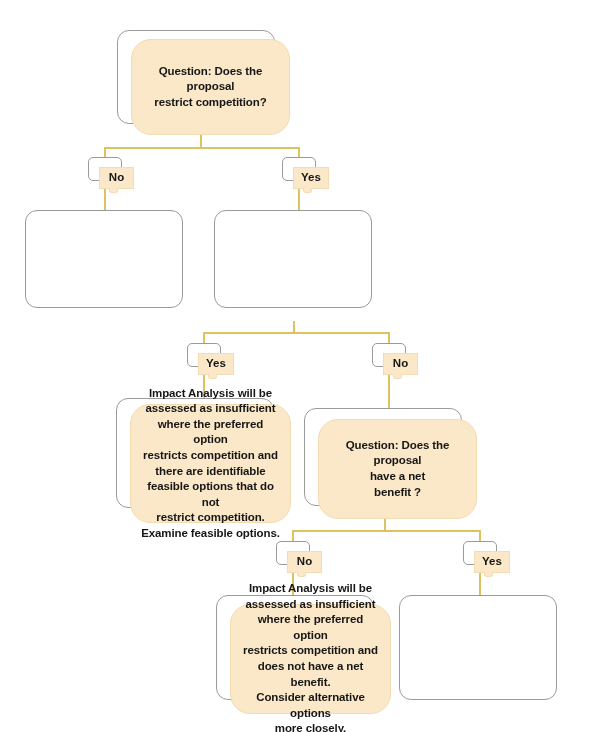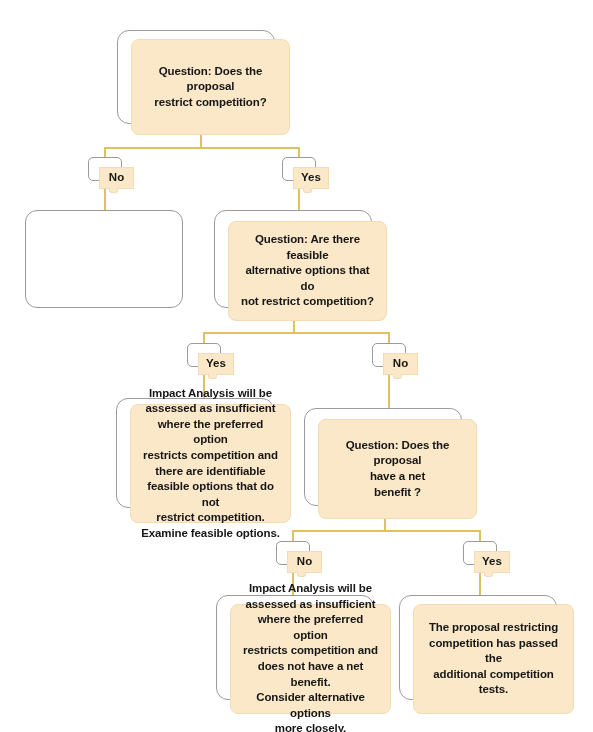--- a/index.html
+++ b/index.html
@@ -33,21 +33,21 @@
     border: 1px solid #9a9a9a;
     border-radius: 12px;
     box-sizing: border-box;
   }
 
   
   .card {
     position: absolute;
     background: #fbe8c8;
     border: 1px solid #f3dbb2;
-    border-radius: 8px;
+    border-radius: 20px;
     box-sizing: border-box;
     display: flex;
     align-items: center;
     justify-content: center;
     padding: 6px 10px;
   }
   .card .txt {
     font-size: 11.5px;
     font-weight: bold;
     color: #161616;
@@ -124,25 +124,20 @@
     <span class="txt">Yes</span>
     <span class="notch"></span>
   </div>
 
   <div class="conn v" style="left:104px; top:189px; width:2px; height:32px;"></div>
   <div class="conn v" style="left:298px; top:189px; width:2px; height:32px;"></div>
 
   <div class="ghost" style="left:25px; top:210px; width:158px; height:98px;"></div>
 
   <div class="ghost" style="left:214px; top:210px; width:158px; height:98px;"></div>
-  <div class="card" style="left:228px; top:221px; width:159px; height:100px;">
-    <span class="txt">Question: Are there feasible
-alternative options that do
-not restrict competition?</span>
-  </div>
 
   <div class="conn v" style="left:293px; top:321px; width:2px; height:12px;"></div>
   <div class="conn h" style="left:203px; top:332px; width:187px; height:2px;"></div>
   <div class="conn v" style="left:203px; top:332px; width:2px; height:22px;"></div>
   <div class="conn v" style="left:388px; top:332px; width:2px; height:22px;"></div>
 
   <div class="tab-ghost" style="left:187px; top:343px; width:34px; height:24px;"></div>
   <div class="chip" style="left:198px; top:353px; width:36px; height:22px;">
     <span class="txt">Yes</span>
     <span class="notch"></span>
@@ -201,19 +196,14 @@
     <span class="txt">Impact Analysis will be
 assessed as insufficient
 where the preferred option
 restricts competition and
 does not have a net benefit.
 Consider alternative options
 more closely.</span>
   </div>
 
   <div class="ghost" style="left:399px; top:595px; width:158px; height:105px;"></div>
-  <div class="card" style="left:413px; top:604px; width:161px; height:110px;">
-    <span class="txt">The proposal restricting
-competition has passed the
-additional competition tests.</span>
-  </div>
 
 </div>
 
 </body></html>

